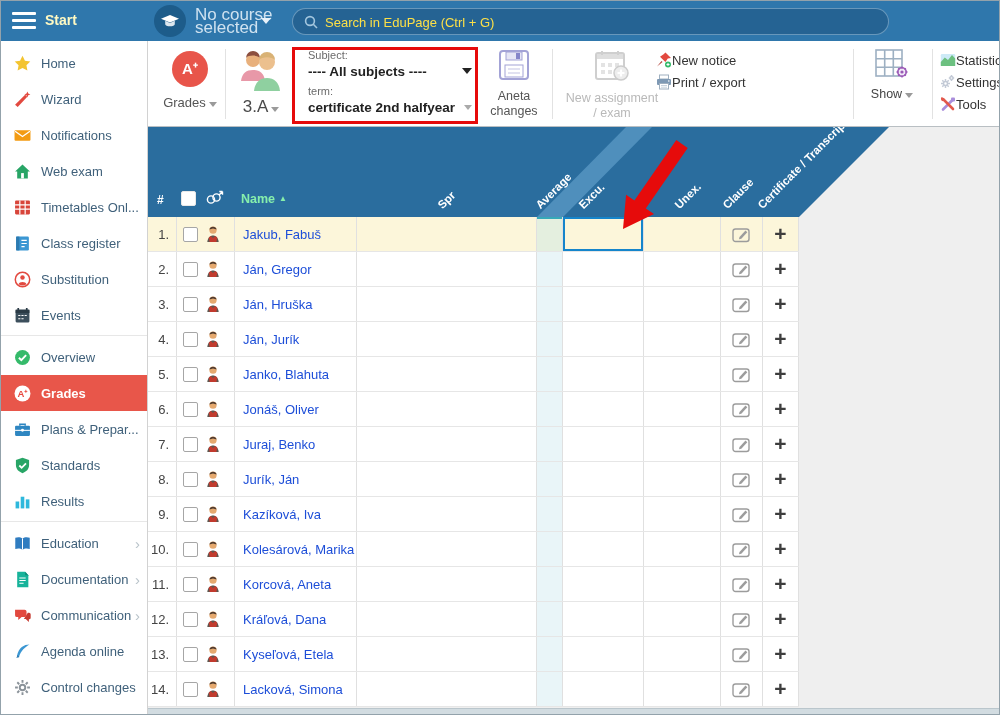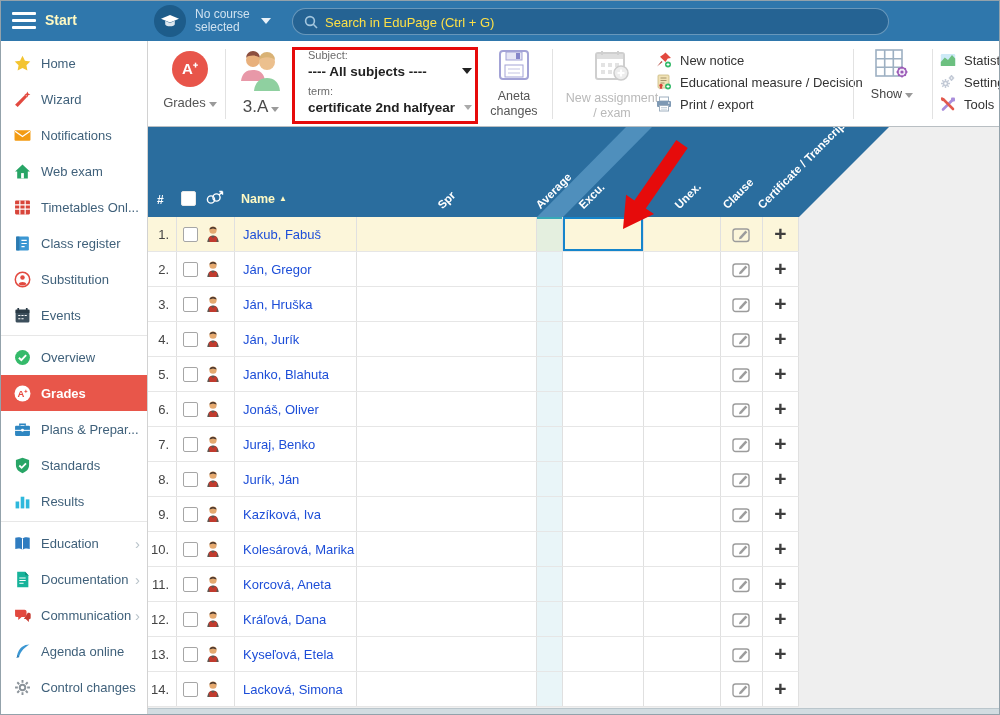--- a/index.html
+++ b/index.html
@@ -6,21 +6,21 @@
   *{box-sizing:border-box;}
   #app{position:relative;width:1000px;height:715px;overflow:hidden;background:#efefef;
        font-family:"Liberation Sans",sans-serif;border:1px solid #93a2ab;}
   
   .topbar{position:absolute;left:0;top:0;width:1000px;height:40px;background:#2f77ac;}
   .hamburger{position:absolute;left:11px;top:11px;width:24px;height:18px;cursor:pointer;}
   .hamburger i{display:block;height:3px;background:#fff;border-radius:1px;margin-bottom:4px;}
   .start-label{position:absolute;left:44px;top:11px;color:#fef9c3;font-size:14px;font-weight:bold;}
   .course-circle{position:absolute;left:153px;top:4px;width:32px;height:32px;border-radius:50%;background:#1d5c8a;}
   .course-circle svg{position:absolute;left:7px;top:10px;}
-  .course-text{position:absolute;left:194px;top:7px;font-size:12px;line-height:13px;color:#cfe2f0;}
+  .course-text{position:absolute;left:194px;top:7px;font-size:17px;line-height:13px;color:#cfe2f0;}
   .tb-caret{position:absolute;left:260px;top:17px;width:0;height:0;border-left:5px solid transparent;
             border-right:5px solid transparent;border-top:6px solid #e9f2f9;}
   .searchbox{position:absolute;left:291px;top:7px;width:597px;height:27px;border-radius:14px;
              background:rgba(13,52,82,.28);border:1px solid rgba(185,215,238,.45);}
   .searchbox .mag{position:absolute;left:11px;top:6px;}
   .search-ph{position:absolute;left:32px;top:6px;font-size:13px;color:#fde047;}
   
   .sidebar{position:absolute;left:0;top:40px;width:147px;height:675px;background:#fff;
            border-right:1px solid #d2d2d2;padding-top:4px;}
   .sb-item{display:flex;align-items:center;height:36px;padding-left:13px;cursor:pointer;}
@@ -50,36 +50,36 @@
              border-right:5px solid transparent;border-top:6px solid #222;}
   .field-val .caret-gray{position:absolute;right:0;top:5px;width:0;height:0;border-left:4px solid transparent;
              border-right:4px solid transparent;border-top:5px solid #aaa;}
   .save-btn{position:absolute;left:332px;top:8px;width:68px;text-align:center;cursor:pointer;}
   .tool-lbl{font-size:12.5px;color:#555;line-height:15px;margin-top:4px;}
   .newassign-btn{position:absolute;left:408px;top:8px;width:112px;text-align:center;}
   .newassign-btn .tool-lbl{color:#b9b9b9;}
   .stack{position:absolute;left:508px;top:8px;width:195px;}
   .stack-row{display:flex;align-items:center;height:22px;cursor:pointer;}
   .stack-row svg{width:16px;height:16px;flex:0 0 16px;}
-  .stack-lbl{margin-left:8px;font-size:13px;color:#333;white-space:nowrap;}
+  .stack-lbl{margin-left:0;font-size:13px;color:#333;white-space:nowrap;}
   .show-btn{position:absolute;left:712px;top:8px;width:64px;text-align:center;cursor:pointer;}
   .rstack{position:absolute;left:792px;top:8px;width:210px;}
   
   .anno-box{position:absolute;left:291px;top:46px;width:186px;height:77px;border:3px solid #e60b0b;z-index:60;}
   .anno-arrow{position:absolute;left:600px;top:130px;z-index:60;}
   
   .thead{position:absolute;left:147px;top:126px;width:744px;height:90px;background:#2a6d9e;
          clip-path:polygon(0 0,741px 0,651px 90px,0 90px);}
   .tstripe{position:absolute;left:0;top:0;width:744px;height:90px;background:#4f8fbc;
          clip-path:polygon(389px 90px,415px 90px,504px 0,478px 0);}
   .th-num{position:absolute;left:9px;top:66px;color:#fff;font-size:12px;font-weight:bold;}
   .th-cbx{position:absolute;left:33px;top:64px;width:15px;height:15px;background:#fff;
           border:1px solid #e8e8e8;border-radius:2px;cursor:pointer;}
   .th-gender{position:absolute;left:57px;top:63px;cursor:pointer;}
-  .th-name{position:absolute;left:93px;top:65px;color:#fef9c3;font-size:12.5px;font-weight:bold;cursor:pointer;}
+  .th-name{position:absolute;left:93px;top:65px;color:#86efac;font-size:12.5px;font-weight:bold;cursor:pointer;}
   .th-sort{font-size:8px;vertical-align:2px;margin-left:4px;}
   .dlabel{position:absolute;bottom:6px;color:#fff;font-size:11.5px;font-weight:600;white-space:nowrap;
           transform:rotate(-45deg);transform-origin:left bottom;cursor:pointer;}
   .dc-0{left:296px;} .dc-1{left:394px;} .dc-2{left:437px;} .dc-3{left:533px;} .dc-4{left:581px;} .dc-5{left:616px;}
   .tbody{position:absolute;left:147px;top:216px;width:651px;}
   .trow{display:flex;height:35px;background:#fff;border-bottom:1px solid #e6e6e6;}
   .trow.hl{background:#fcf6da;}
   .c{border-right:1px solid #e0e0e0;height:34px;display:flex;align-items:center;}
   .c-num{width:29px;justify-content:flex-end;padding-right:7px;font-size:13px;color:#444;}
   .c-chk{width:58px;}
@@ -472,26 +472,20 @@
 
     <div class="stack">
 
         <div class="stack-row">
           <svg>
             <use href="#ic-pushpin"></use>
           </svg>
           <span class="stack-lbl">New notice</span>
         </div>
 
-        <div class="stack-row">
-          <svg>
-            <use href="#ic-measure"></use>
-          </svg>
-          <span class="stack-lbl">Educational measure / Decision</span>
-        </div>
 
         <div class="stack-row">
           <svg>
             <use href="#ic-printer"></use>
           </svg>
           <span class="stack-lbl">Print / export</span>
         </div>
       </div>
     <div class="tsep" style="left:705px"></div>
 

